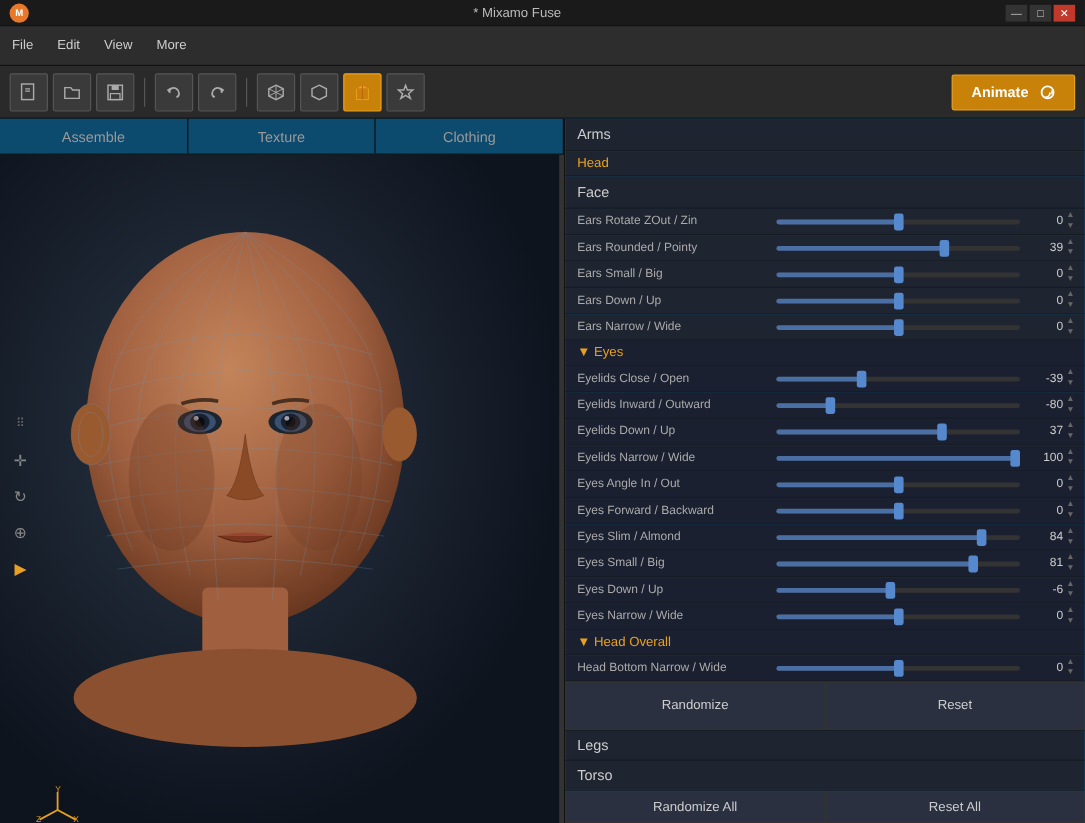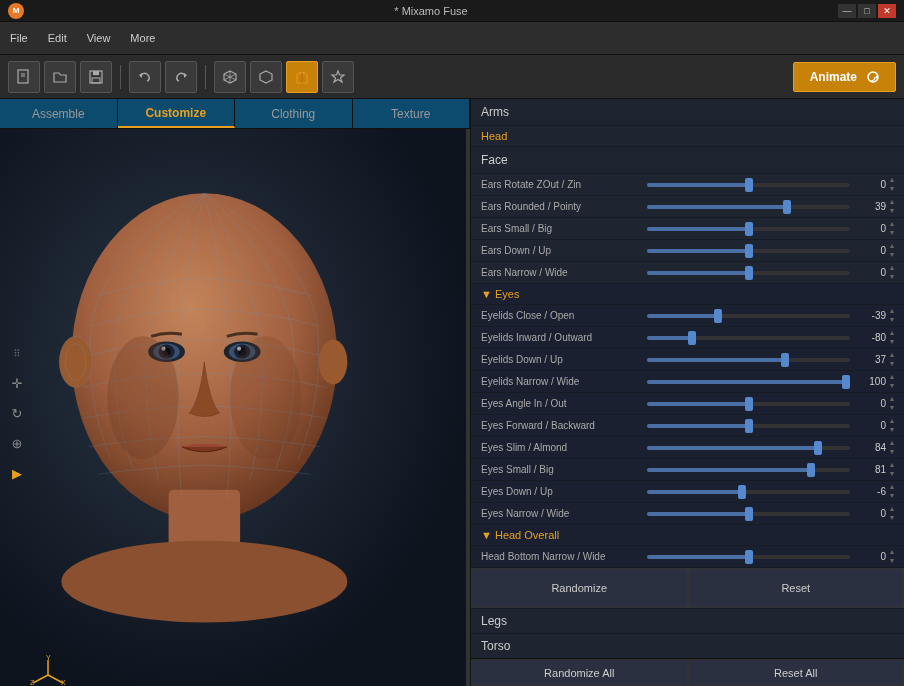--- a/index.html
+++ b/index.html
@@ -179,23 +179,22 @@
       </svg>
   </button>
 </div>
 
 <div id="main">
 
   <div id="left-panel">
 
     <div id="tabs">
       <div class="tab">Assemble</div>
-      <div class="tab active">Customize</div>
+      <div class="tab">Texture</div>
       <div class="tab">Clothing</div>
-      <div class="tab">Texture</div>
     </div>
 
     <div id="viewport">
       
       <svg width="100%" height="100%" viewBox="0 0 460 550" preserveAspectRatio="xMidYMid meet">
 
         <defs>
           <radialGradient id="bgGrad" cx="40%" cy="40%" r="60%">
             <stop offset="0%" stop-color="#2a3545"></stop>
             <stop offset="100%" stop-color="#0e141e"></stop>

